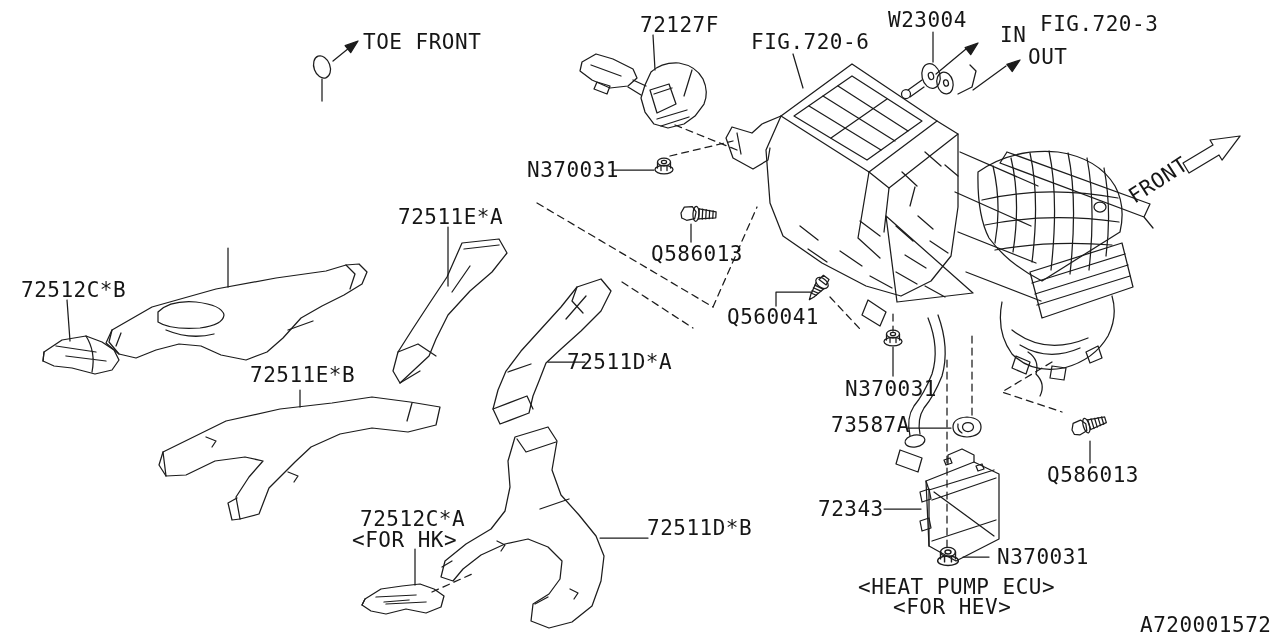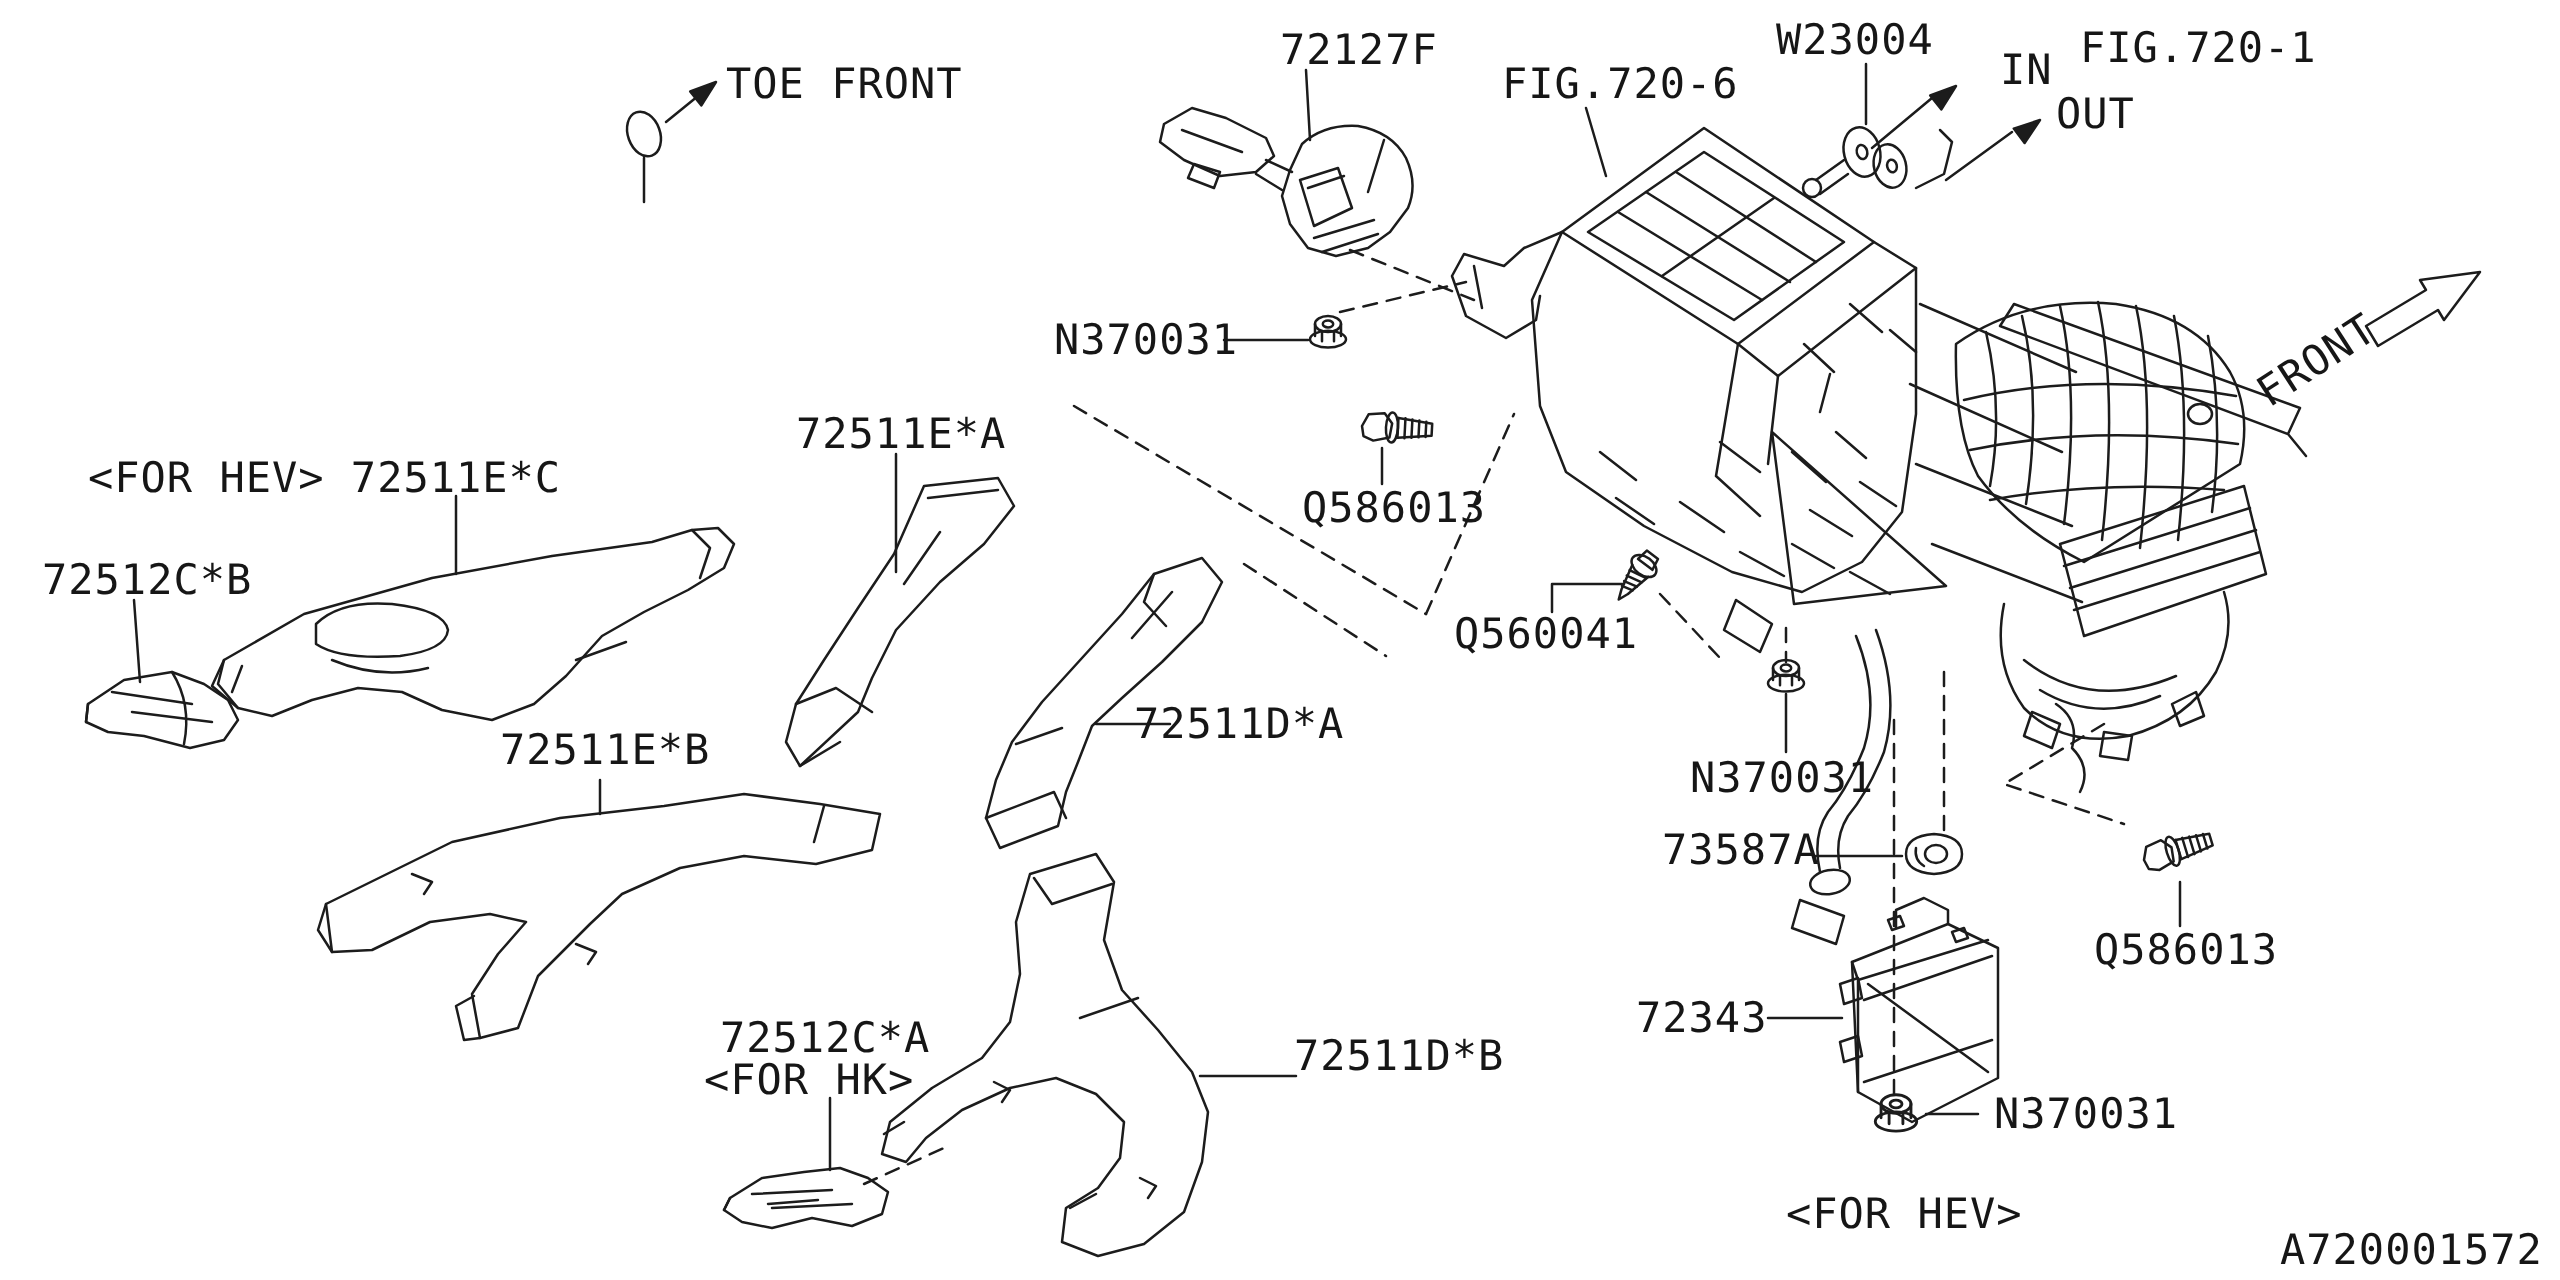--- a/index.html
+++ b/index.html
@@ -222,34 +222,34 @@
       <polygon points="1183,163 1213,145 1210,140 1240,136 1222,160 1219,155 1189,173" fill="#ffffff"></polygon>
     </g>
   </g>
 </svg>
 
   <div class="lbl" style="left:363px;top:32px">TOE FRONT</div>
   <div class="lbl" style="left:640px;top:15px">72127F</div>
   <div class="lbl" style="left:751px;top:32px">FIG.720-6</div>
   <div class="lbl" style="left:888px;top:10px">W23004</div>
   <div class="lbl" style="left:1000px;top:25px">IN</div>
-  <div class="lbl" style="left:1040px;top:14px">FIG.720-1</div>
+  <div class="lbl" style="left:1040px;top:14px">FIG.720-3</div>
   <div class="lbl" style="left:1028px;top:47px">OUT</div>
   <div class="lbl" style="left:527px;top:160px">N370031</div>
   <div class="lbl" style="left:398px;top:207px">72511E*A</div>
-  <div class="lbl" style="left:44px;top:229px">&lt;FOR HEV&gt; 72511E*C</div>
   <div class="lbl" style="left:21px;top:280px">72512C*B</div>
   <div class="lbl" style="left:651px;top:244px">Q586013</div>
   <div class="lbl" style="left:727px;top:307px">Q560041</div>
   <div class="lbl" style="left:250px;top:365px">72511E*B</div>
   <div class="lbl" style="left:567px;top:352px">72511D*A</div>
   <div class="lbl" style="left:845px;top:379px">N370031</div>
   <div class="lbl" style="left:831px;top:415px">73587A</div>
   <div class="lbl" style="left:1047px;top:465px">Q586013</div>
   <div class="lbl" style="left:360px;top:509px">72512C*A</div>
   <div class="lbl" style="left:352px;top:530px">&lt;FOR HK&gt;</div>
   <div class="lbl" style="left:647px;top:518px">72511D*B</div>
   <div class="lbl" style="left:818px;top:499px">72343</div>
   <div class="lbl" style="left:997px;top:547px">N370031</div>
+  <div class="lbl" style="left:858px;top:577px">&lt;HEAT PUMP ECU&gt;</div>
   <div class="lbl" style="left:893px;top:597px">&lt;FOR HEV&gt;</div>
   <div class="lbl rot" style="left:1131px;top:188px">FRONT</div>
   <div class="lbl" style="left:1140px;top:615px">A720001572</div>
 </div>
 
 </body></html>

